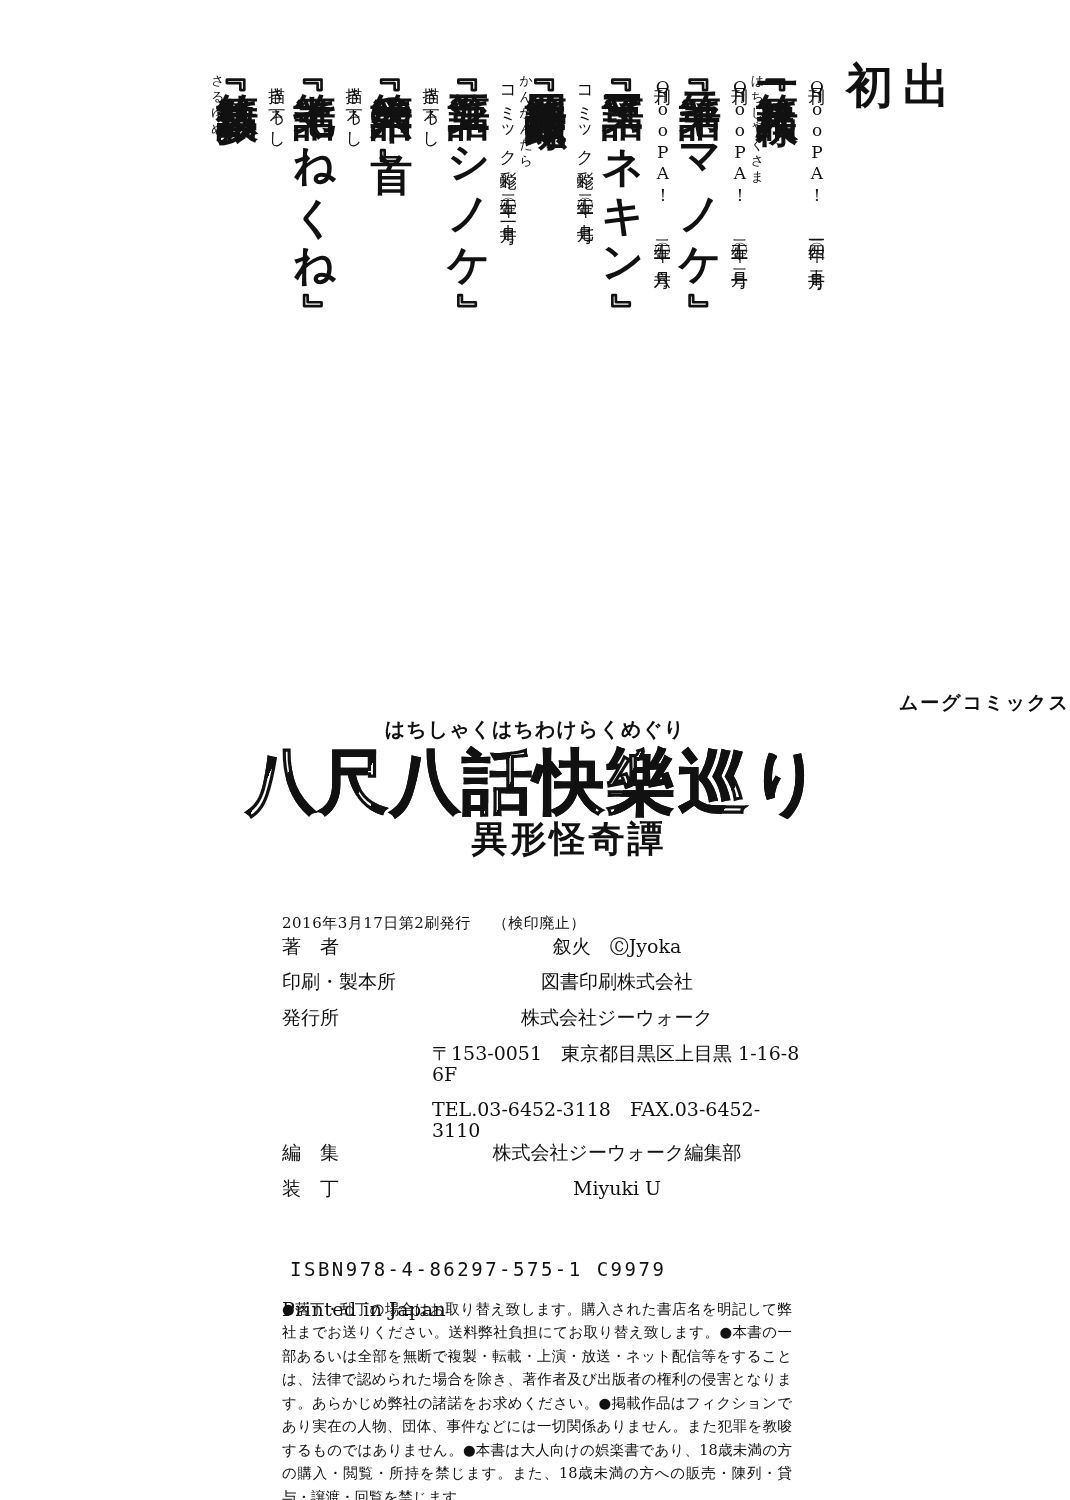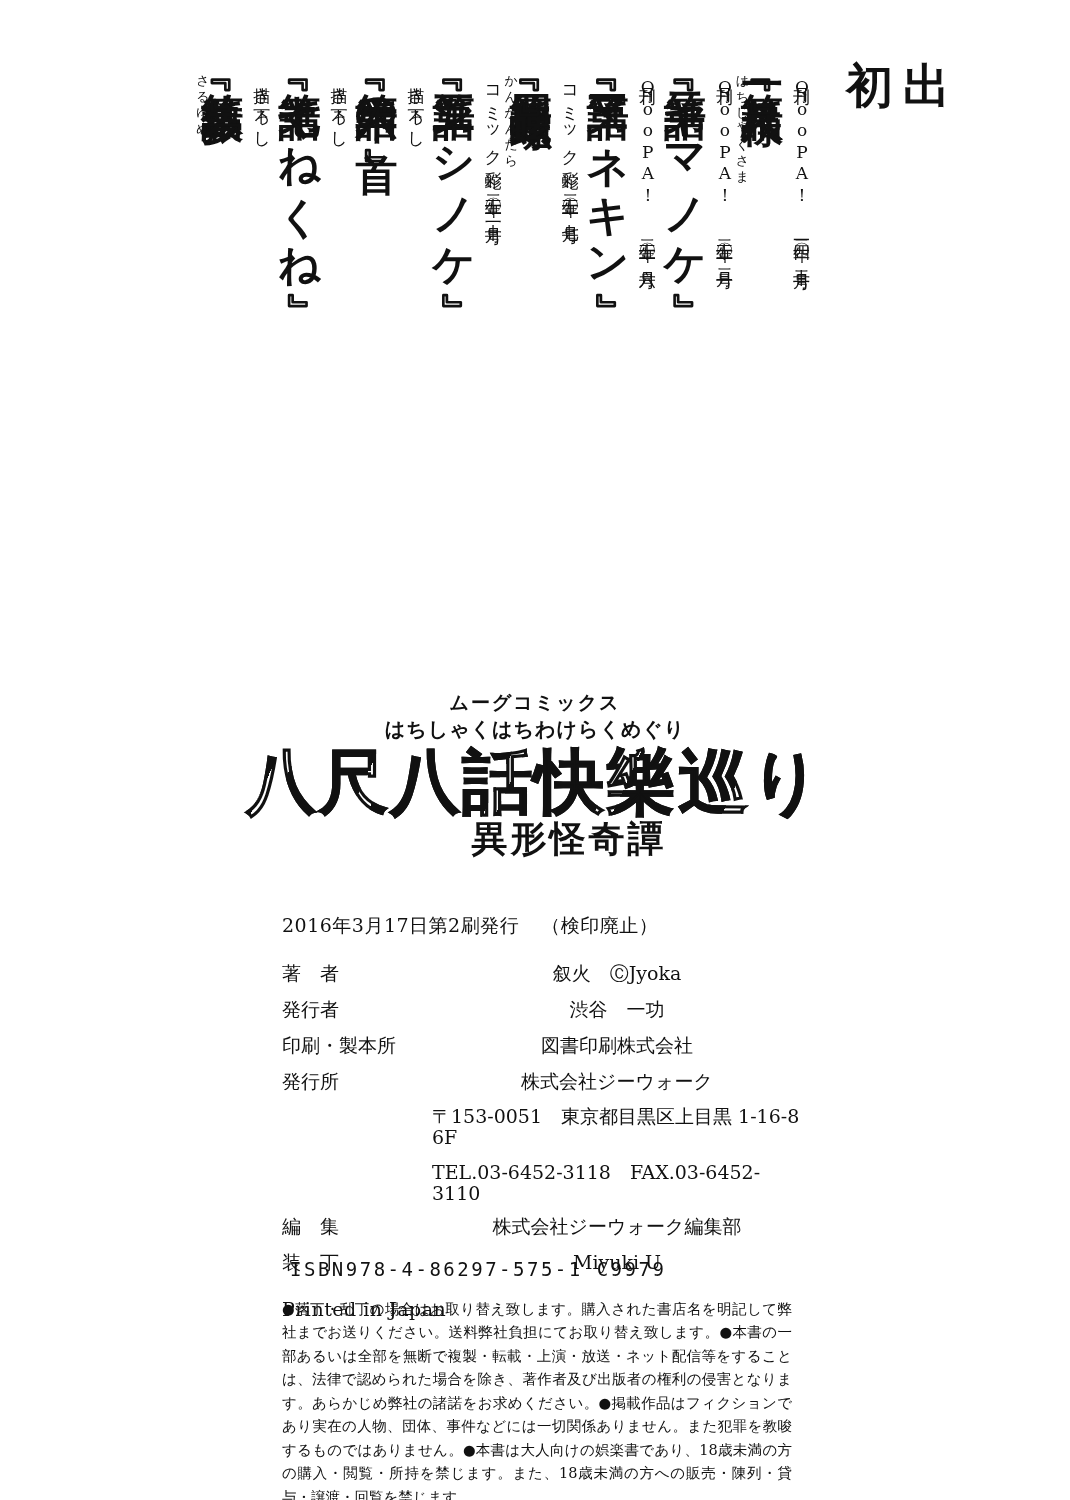--- a/index.html
+++ b/index.html
@@ -22,21 +22,21 @@
     justify-content:flex-start;
     align-items:flex-start;
     padding-right:110px;
     box-sizing:border-box;
   }
   #shoshutsu-heading{
     font-size:47px;
     font-weight:bold;
     letter-spacing:10px;
     line-height:1;
-    margin-left:36px;
+    margin-left:21px;
     margin-top:2px;
     font-family:"DejaVu Serif",serif;
   }
   .chapter-col{
     writing-mode:vertical-rl;
     text-orientation:upright;
     margin-left:7px;
     position:relative;
     height:600px;
   }
@@ -84,20 +84,21 @@
   #logo-block{
     position:absolute;
     top:690px;left:0;right:0;
     text-align:center;
   }
   #imprint-label{
     font-size:19px;
     letter-spacing:2px;
     font-family:"DejaVu Sans",sans-serif;
     font-weight:bold;
+    text-align:right;
   }
   #title-ruby{
     font-size:20px;
     letter-spacing:1px;
     font-weight:bold;
     font-family:"DejaVu Sans",sans-serif;
   }
   #main-title{
     margin-top:2px;
     font-size:70px;
@@ -125,23 +126,23 @@
   #imprint{
     position:absolute;
     top:915px;
     left:282px;
     width:520px;
     font-size:19px;
     line-height:1.1;
     font-family:"DejaVu Serif",serif;
   }
   #pubdate{
-    font-size:19px;
+    font-size:15px;
     letter-spacing:0.5px;
-    margin-bottom:27px;
+    margin-bottom:4px;
   }
   #pubdate .stamp{ margin-left:22px; }
   .imprint-row{
     display:flex;
     margin-bottom:15px;
   }
   .imprint-row .lbl{
     width:150px;
     flex:0 0 150px;
     letter-spacing:0px;
@@ -264,33 +265,29 @@
 <div id="imprint">
   <div id="pubdate">
     <span>2016年3月17日第2刷発行</span><span class="stamp">（検印廃止）</span>
   </div>
 
   <div class="imprint-row">
     <span class="lbl">著　者</span>
     <span class="val">叙火　ⒸJyoka</span>
   </div>
   <div class="imprint-row">
-    <span class="lbl">発行者</span>
-    <span class="val">渋谷　一功</span>
-  </div>
-  <div class="imprint-row">
     <span class="lbl">印刷・製本所</span>
     <span class="val">図書印刷株式会社</span>
   </div>
   <div class="imprint-row">
     <span class="lbl">発行所</span>
     <span class="val">株式会社ジーウォーク</span>
   </div>
   <div class="sub-line">〒153-0051　東京都目黒区上目黒 1-16-8 6F</div>
-  <div class="sub-line" style="margin-bottom:12px;">TEL.03-6452-3118　FAX.03-6452-3110</div>
+  <div class="sub-line" style="margin-bottom:1px;">TEL.03-6452-3118　FAX.03-6452-3110</div>
 
   <div class="imprint-row">
     <span class="lbl">編　集</span>
     <span class="val">株式会社ジーウォーク編集部</span>
   </div>
   <div class="imprint-row">
     <span class="lbl">装　丁</span>
     <span class="val">Miyuki U</span>
   </div>
 </div>

